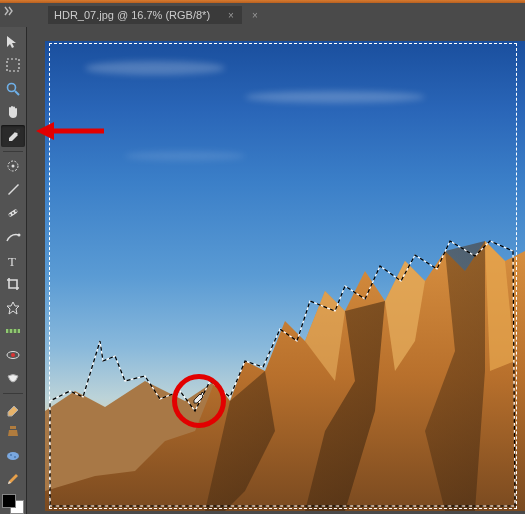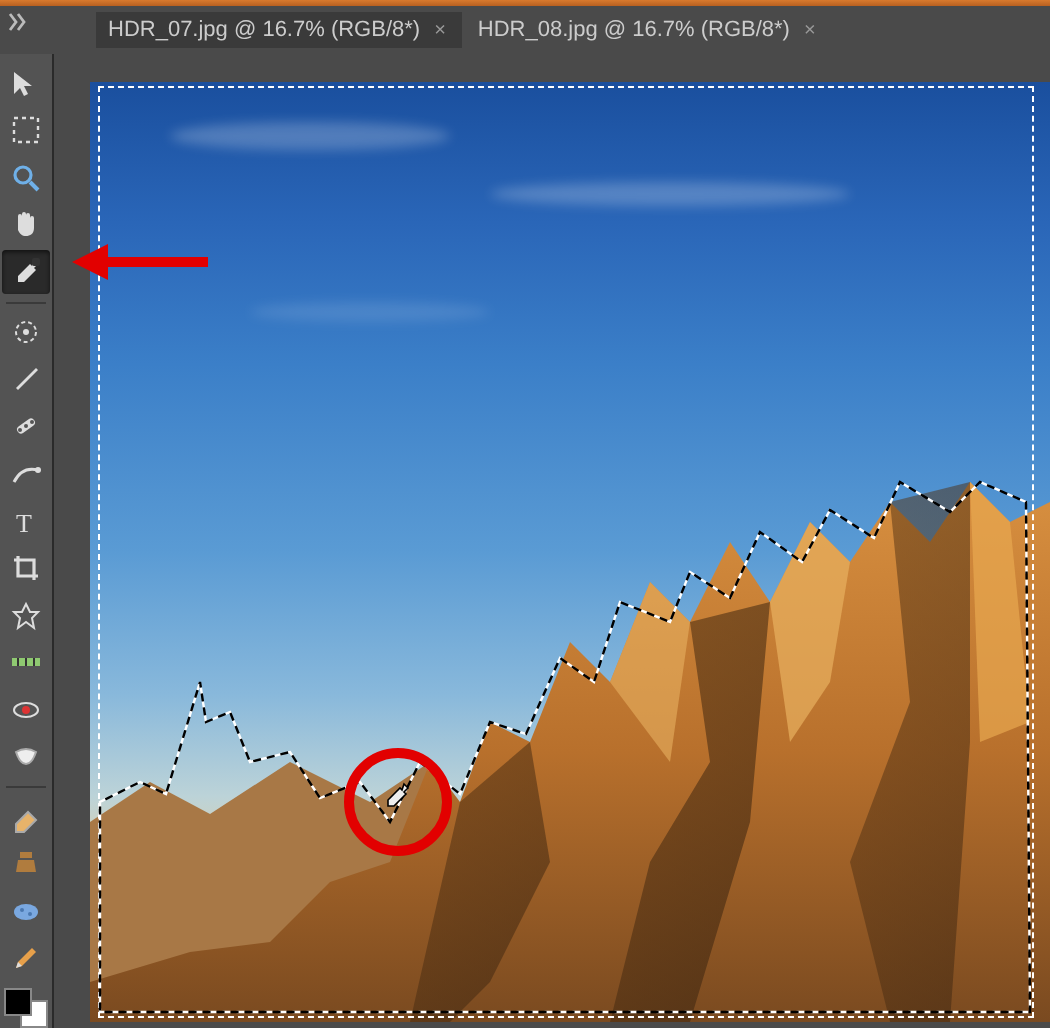--- a/index.html
+++ b/index.html
@@ -34,21 +34,21 @@
     cursor: pointer;
     font-size: 10px;
     line-height: 10px;
   }
   .tab {
     display: flex;
     align-items: center;
     padding: 3px 6px;
     color: #ccc;
     font-size: 11px;
-    gap: 5px;
+    gap: 16px;
     cursor: pointer;
     background: #3a3a3a;
   }
   .tab.inactive { background: #4a4a4a; }
   .tab-close {
     color: #999;
     font-size: 10px;
     cursor: pointer;
     padding: 0 2px;
   }
@@ -206,21 +206,20 @@
       <path d="M1 1 L4 5 L1 9 M5 1 L8 5 L5 9" stroke="#bbb" stroke-width="1.4" fill="none"></path>
     </svg>
 </div>
 
 <div class="tab-bar">
   <div class="tab">
     <span>HDR_07.jpg @ 16.7% (RGB/8*)</span>
     <span class="tab-close">×</span>
   </div>
   <div class="tab inactive">
-    <span>HDR_08.jpg @ 16.7% (RGB/8*)</span>
     <span class="tab-close">×</span>
   </div>
 </div>
 
 <div class="main-area">
   <div class="toolbar">
 
     <div class="tool" title="Move">
       <svg viewBox="0 0 16 16">
           <path d="M2 2 L2 13 L5 10 L7 14 L9 13 L7 9 L11 9 Z" fill="#ddd"></path>

